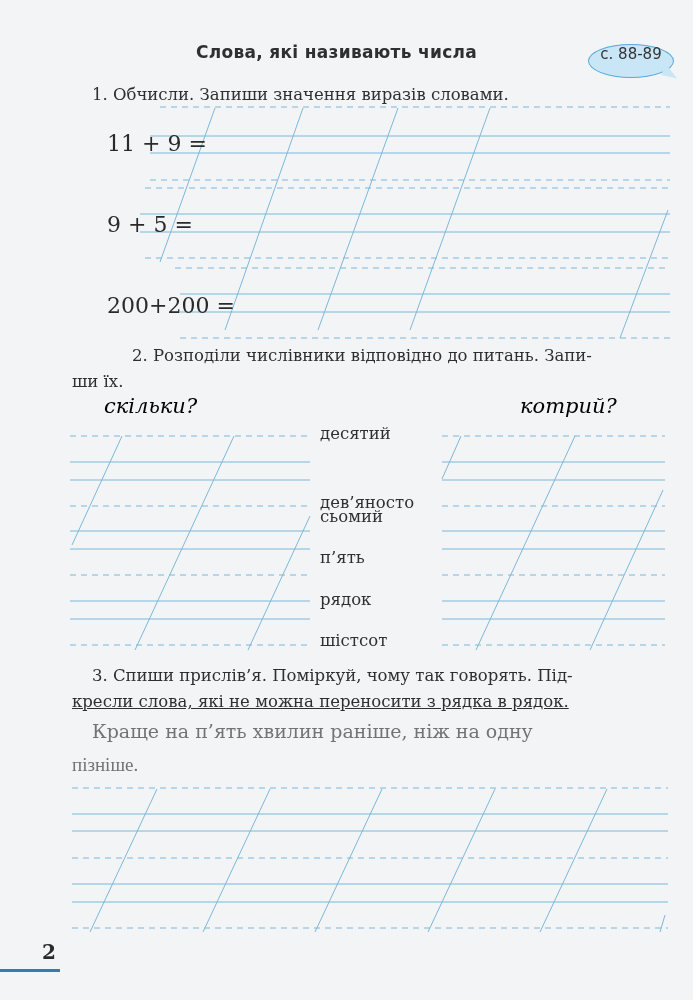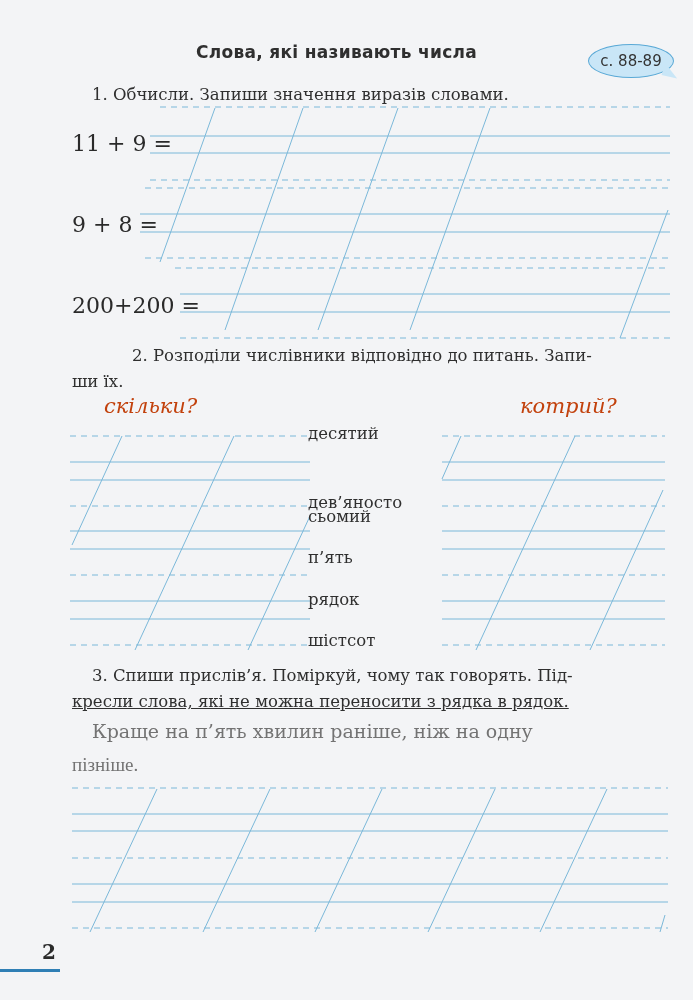--- a/index.html
+++ b/index.html
@@ -1,24 +1,24 @@
 <!DOCTYPE html>
 <html><head>
   <meta charset="utf-8">
   <style>
     html, body { margin:0; padding:0; }
     body { width:693px; height:1000px; background:#f3f4f6; position:relative; overflow:hidden; font-family:"DejaVu Serif", serif; color:#2a2a2a; }
     .abs { position:absolute; }
     .title { left:196px; top:42px; font-family:"DejaVu Sans", sans-serif; font-weight:bold; font-size:17px; color:#2f2f2f; letter-spacing:0.3px; }
-    .bubble { left:588px; top:44px; width:86px; height:34px; border-radius:50%; background:#c9e6f7; border:1.5px solid #5aa9d6; font-family:"DejaVu Sans", sans-serif; font-size:15px; color:#333; display:flex; align-items:center; justify-content:center; box-sizing:border-box; }
+    .bubble { left:588px; top:44px; width:86px; height:34px; border-radius:50%; background:#c9e6f7; border:1.5px solid #5aa9d6; font-family:"DejaVu Sans", sans-serif; font-size:15px; color:#333; display:flex; justify-content:center; box-sizing:border-box; }
     .bubble-tail { left:663px; top:66px; width:0; height:0; border-left:16px solid #c9e6f7; border-top:10px solid transparent; border-bottom:2px solid transparent; transform:rotate(20deg); }
     .task { font-size:16.5px; color:#2f2f2f; line-height:27px; }
-    .expr { font-size:22px; color:#2a2a2a; }
-    .q { font-style:italic; font-size:21px; color:#c2410c; }
-    .word { left:308px; font-size:16.5px; color:#2f2f2f; }
+    .expr { font-size:22px; color:#2a2a2a;margin-left:35px; }
+    .q { font-style:italic; font-size:21px; color:#000000; }
+    .word { left:320px; font-size:16.5px; color:#2f2f2f; }
     .proverb { font-size:19px; line-height:33px; color:#737373; }
     .pageno { left:42px; top:940px; font-weight:bold; font-size:20px; color:#2a2a2a; }
     .pagebar { left:0; top:969px; width:60px; height:3px; background:#2f7fb5; }
     svg.lines { position:absolute; left:0; top:0; }
   </style>
 </head>
 <body>
 
 <svg class="lines" width="693" height="1000">
   <g stroke="#7bb8d9" stroke-width="1" fill="none">
@@ -87,21 +87,21 @@
 </svg>
 
 <div class="abs title">Слова, які називають числа</div>
 <div class="abs bubble">
   <span>с. 88-89</span>
 </div>
 <div class="abs bubble-tail"></div>
 
 <div class="abs task" style="left:92px; top:81px;">1. Обчисли. Запиши значення виразів словами.</div>
 <div class="abs expr" style="left:72px; top:131px;">11 + 9 =</div>
-<div class="abs expr" style="left:72px; top:212px;">9 + 8 =</div>
+<div class="abs expr" style="left:72px; top:212px;">9 + 5 =</div>
 <div class="abs expr" style="left:72px; top:293px;">200+200 =</div>
 
 <div class="abs task" style="left:108px; top:342px;margin-left:24px;">2. Розподіли числівники відповідно до питань. Запи-</div>
 <div class="abs task" style="left:72px; top:368px;">ши їх.</div>
 <div class="abs q" style="left:104px; top:394px;">скільки?</div>
 <div class="abs q" style="left:520px; top:394px;">котрий?</div>
 <div class="abs word" style="top:424px;">десятий</div>
 <div class="abs word" style="top:465px;margin-top:28px;">дев’яносто</div>
 <div class="abs word" style="top:507px;">сьомий</div>
 <div class="abs word" style="top:548px;">п’ять</div>

